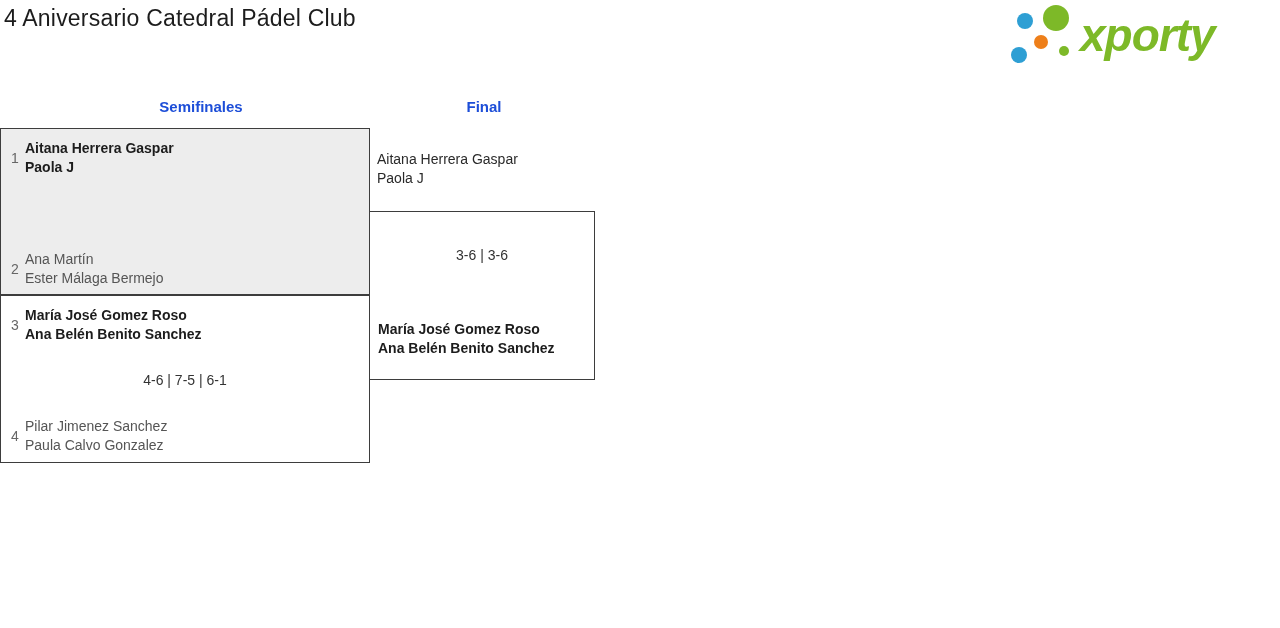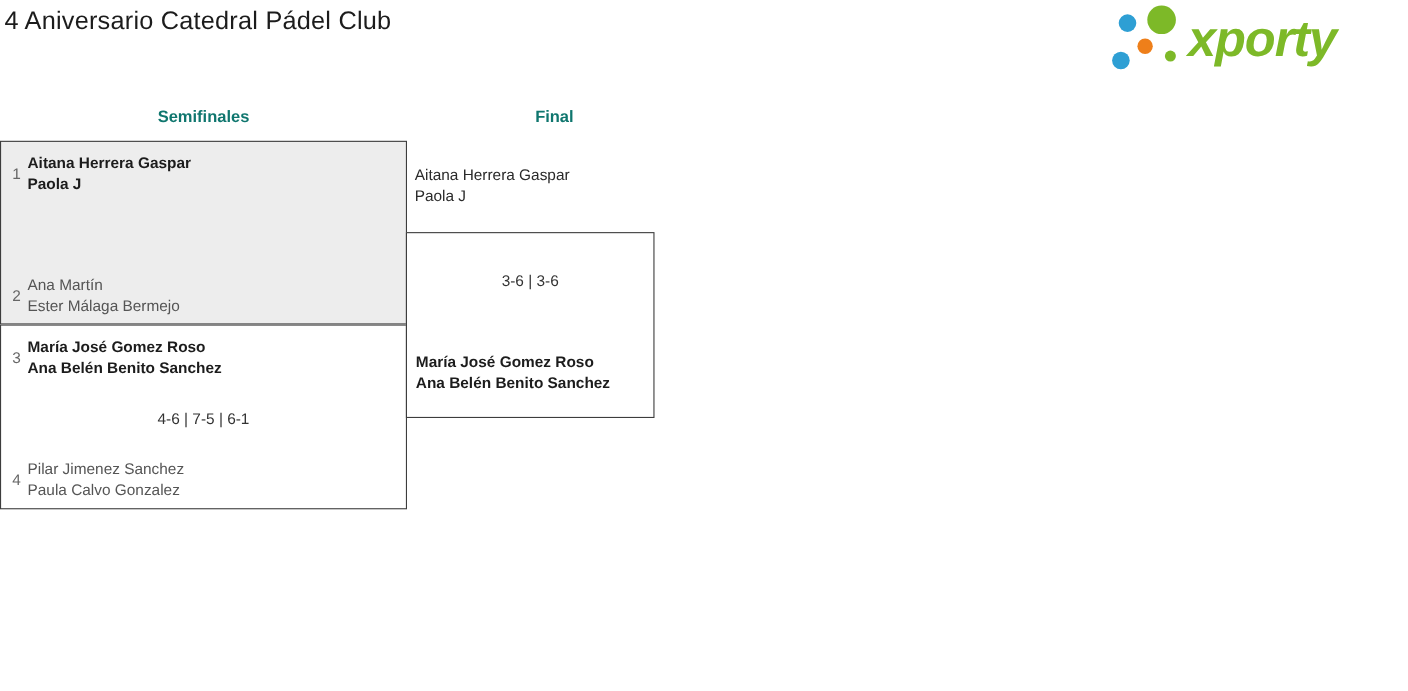--- a/index.html
+++ b/index.html
@@ -9,23 +9,23 @@
 
   
   .title-block { position: absolute; left: 4px; top: 2px; }
   .title-line { font-size: 23px; font-weight: 400; color: #1c1c1c; line-height: 33px; letter-spacing: 0.2px; }
 
   .logo { position: absolute; left: 1006px; top: 4px; display: flex; align-items: center; cursor: pointer; font-style: italic; }
   .logo svg { display: block; }
   .logo-text { font-size: 46px; font-weight: 700; color: #7db928; letter-spacing: -1px; line-height: 62px; margin-left: 2px; }
 
   
-  .round-header { position: absolute; top: 98px; font-size: 15px; font-weight: 700; color: #0f766e; text-align: center; }
+  .round-header { position: absolute; top: 98px; font-size: 15px; font-weight: 700; color: #1d4ed8; text-align: center; margin-left: 16px; }
   .round-header.semis { left: 0; width: 370px; }
-  .round-header.final { left: 391px; width: 226px; }
+  .round-header.final { left: 355px; width: 226px; }
 
   
   .match-box { position: absolute; border: 1px solid #3d3d3d; background: #ffffff; }
   .match-box.shaded { background: #ededed; }
   #sf1 { left: 0; top: 128px; width: 370px; height: 167px; }
   #sf2 { left: 0; top: 295px; width: 370px; height: 168px; }
   #final-box { left: 369px; top: 211px; width: 226px; height: 169px; background: #ffffff; }
 
   .seed { position: absolute; left: 7px; width: 14px; font-size: 14px; color: #666; text-align: center; }
   .team { position: absolute; left: 24px; font-size: 14px; line-height: 19px; }

